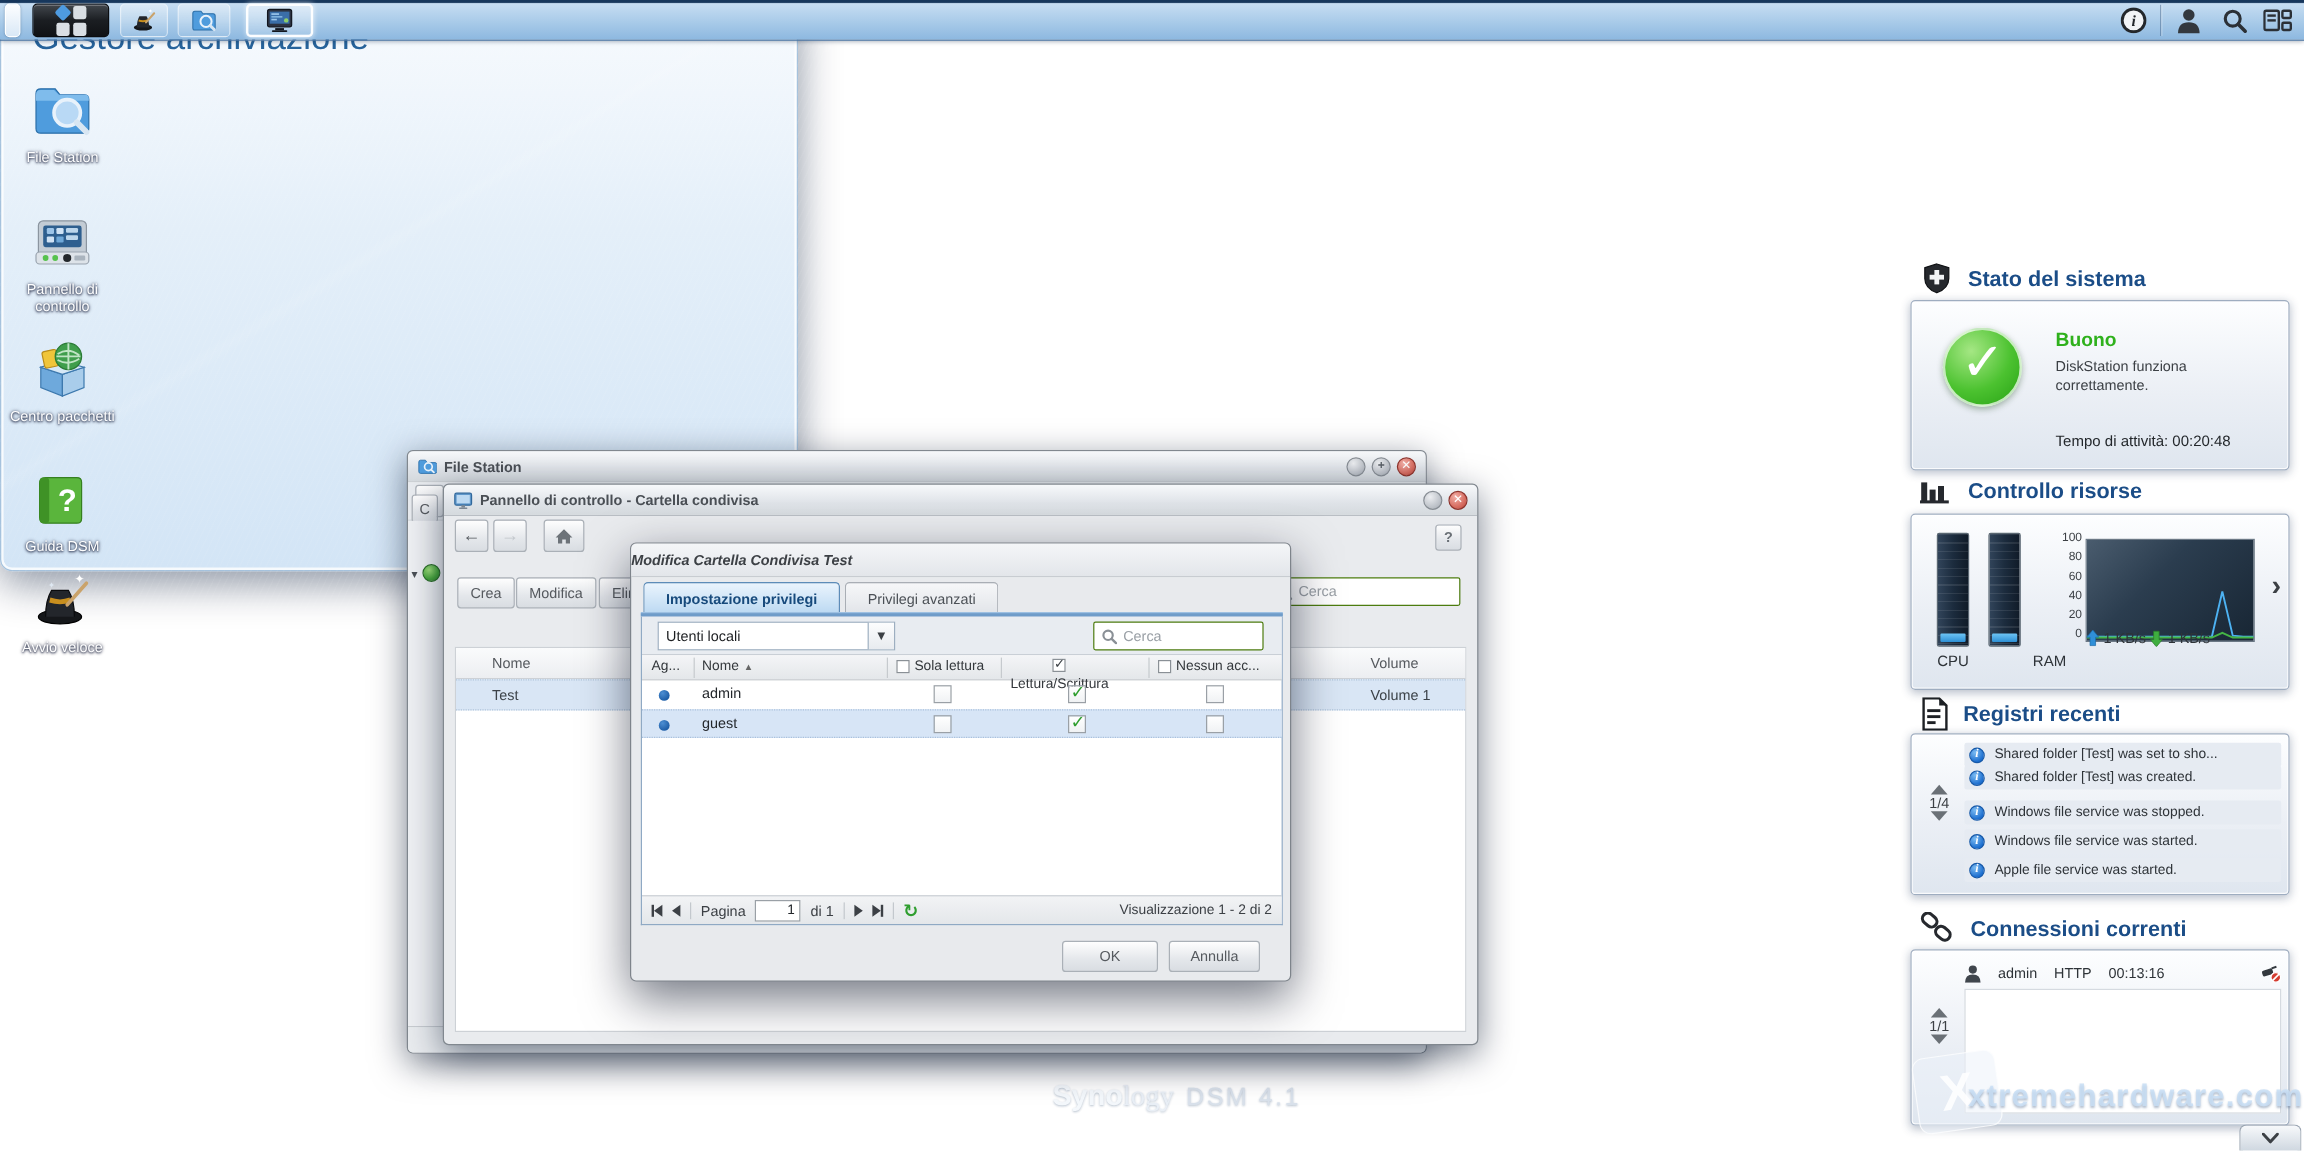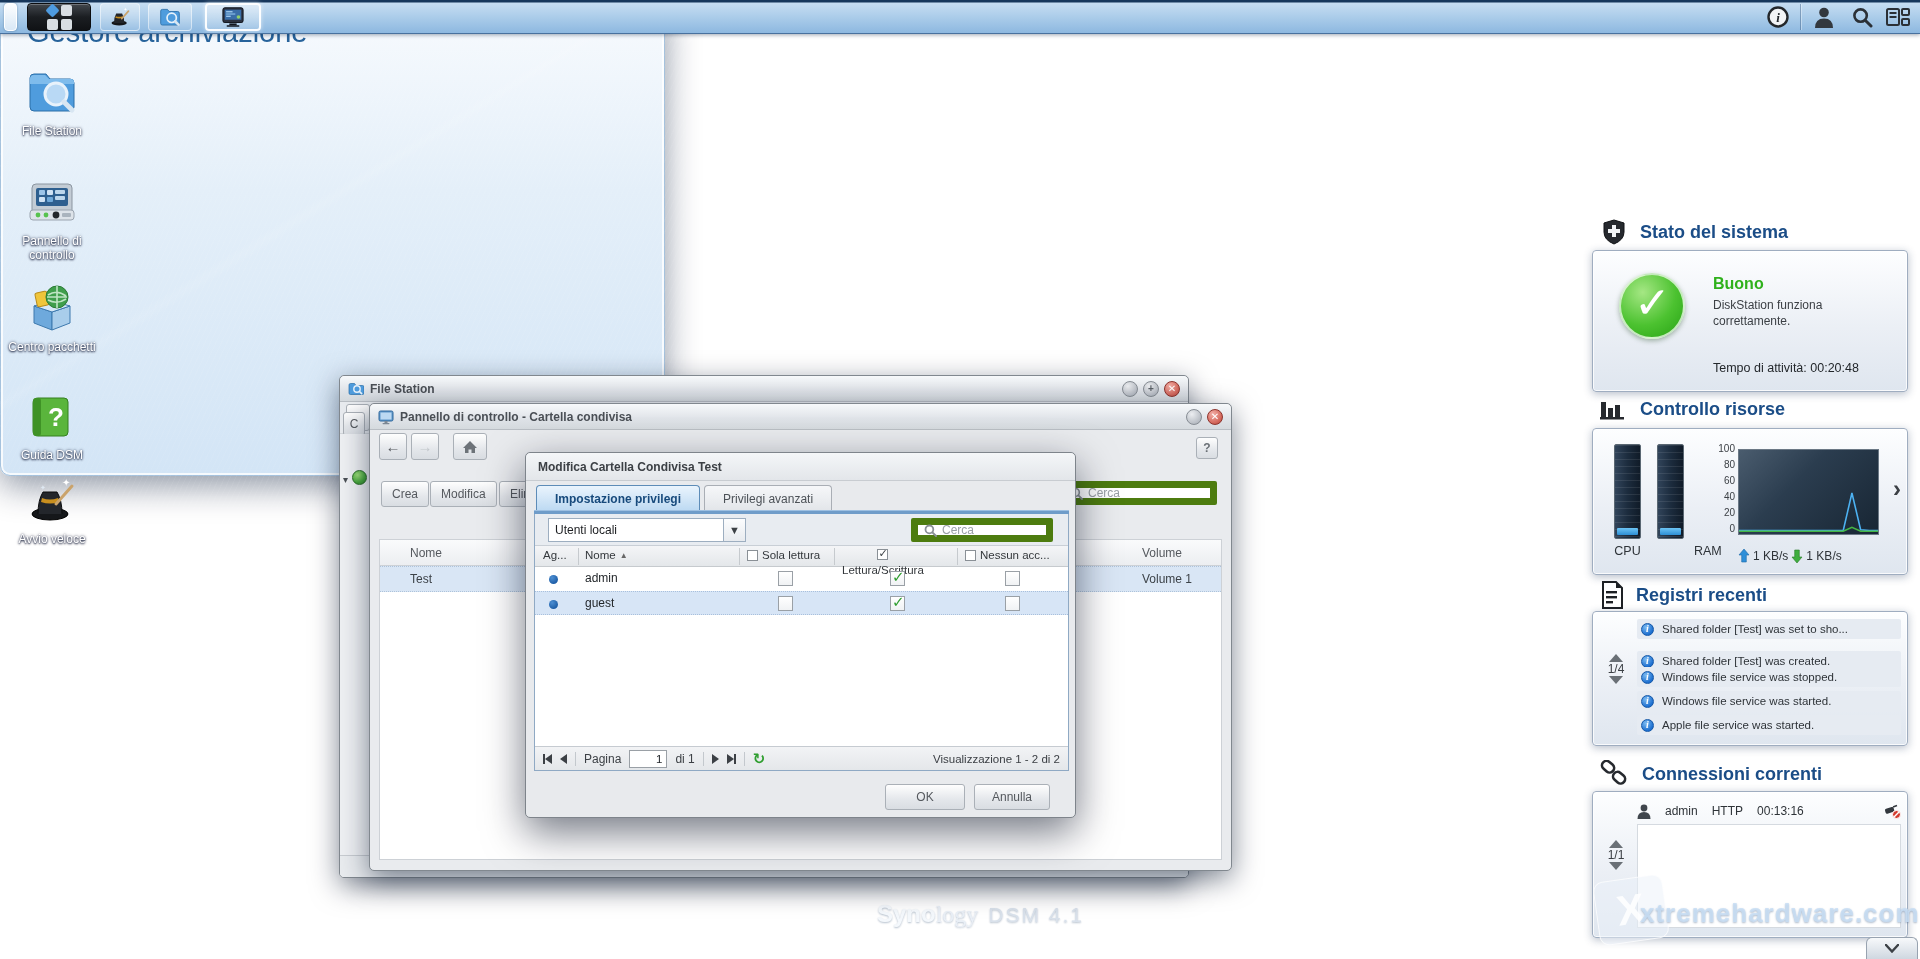--- a/index.html
+++ b/index.html
@@ -102,39 +102,39 @@
   #win-cp { left:369px; top:403px; width:863px; height:468px; z-index:30; background:#e9ebee; }
   #cp-help { position:absolute; right:13px; top:33px; width:22px; height:22px; padding:0; font-weight:bold; color:#6a7076; }
   .navbtn { position:absolute; top:29px; width:28px; height:27px; padding:0; font-size:15px; font-weight:bold; }
   #cp-back { left:9px; }
   #cp-fwd { left:41px; color:#c3c7cc; }
   #cp-home { left:83px; width:34px; }
   #cp-toolbar-row { position:absolute; left:0; top:74px; right:0; height:36px; }
   #cp-crea { position:absolute; left:11px; top:3px; }
   #cp-modifica { position:absolute; left:60px; top:3px; }
   #cp-elimina { position:absolute; left:129px; top:3px; }
-  .searchbox { display:flex; align-items:center; background:#fff; border:7px solid #4d7c0f; border-radius:2px; height:24px; padding:0 6px; gap:5px; }
+  .searchbox { display:flex; align-items:center; background:#fff; border:1px solid #4d7c0f; border-radius:2px; height:24px; padding:0 6px; gap:5px; }
   .searchbox .ph { color:#9aa0a6; }
   #cp-search { position:absolute; right:14px; top:3px; width:160px; }
   #cp-table { position:absolute; left:9px; top:135px; right:9px; bottom:10px; background:#fff; border:1px solid #cdd1d6; }
   #cp-thead { position:absolute; left:0; top:0; right:0; height:26px;
     background:linear-gradient(180deg,#fafbfc,#eceef1); border-bottom:1px solid #cdd1d6; color:#55595e; }
   #cp-thead .c1 { position:absolute; left:30px; top:6px; }
   #cp-thead .c2 { position:absolute; left:762px; top:6px; }
   #cp-row { position:absolute; left:0; top:26px; right:0; height:26px; background:#d9e6f5;
     border-top:1px dotted #aec3da; border-bottom:1px dotted #aec3da; color:#3c4248; cursor:pointer; }
   #cp-row .c1 { position:absolute; left:30px; top:5px; }
   #cp-row .c2 { position:absolute; left:762px; top:5px; }
 
   
   #dlg { left:525px; top:452px; width:551px; height:366px; z-index:40; background:#e8eaed; border-color:#7e848b;
     box-shadow:0 14px 40px rgba(0,10,30,.55); border-radius:5px; }
   #dlg-title { position:absolute; left:0; top:0; right:0; height:28px; border-radius:5px 5px 0 0;
     background:linear-gradient(180deg,#f4f6f8,#e3e6ea); border-bottom:1px solid #c8ccd1;
-    display:flex; align-items:center; padding-left:12px; font-weight:bold; color:#3c4045; }
+    display:flex; align-items:center; font-weight:bold; color:#3c4045;font-style:italic; }
   .tabs { position:absolute; left:10px; top:32px; height:26px; display:flex; gap:4px; }
   .tab { height:26px; padding:0 18px; display:flex; align-items:center; border-radius:4px 4px 0 0; cursor:pointer; }
   .tab.active { background:linear-gradient(180deg,#eaf4fd,#bcd9f2); border:1px solid #5d8cb8; border-bottom:none;
     font-weight:bold; color:#174a7c; }
   .tab.idle { background:linear-gradient(180deg,#f6f7f9,#e2e5e9); border:1px solid #a9aeb5; border-bottom:none; color:#4c5157; }
   #dlg-tabbar { position:absolute; left:8px; top:58px; width:535px; height:3px; background:#6f9cc9; box-shadow:0 -1px 0 #9dc0e2; }
   #dlg-panel { position:absolute; left:8px; top:61px; width:535px; height:257px; background:#fff; border:1px solid #8fa9c4; border-top:none; }
   #dlg-controls { position:absolute; left:0; top:0; right:0; height:32px; background:#e8ecf1; border-bottom:1px solid #c9cfd6; }
   #dlg-combo { position:absolute; left:13px; top:4px; width:198px; height:24px; background:#fff; border:1px solid #9daec0; display:flex; cursor:pointer; }
   #dlg-combo .val { flex:1; padding:4px 6px; color:#1c1e21; }
@@ -187,21 +187,21 @@
   #st-uptime { position:absolute; left:120px; top:110px; color:#23272b; font-size:12.5px; }
 
   .gauge { position:absolute; top:15px; width:27px; height:95px; border-radius:2px;
     background:repeating-linear-gradient(180deg, rgba(255,255,255,.09) 0 1px, rgba(0,0,0,0) 1px 7px),
       linear-gradient(90deg,#31445a 0%,#1c2c3e 50%,#101b28 100%); border:1px solid #5a6772; }
   .gauge .fill { position:absolute; left:2px; right:2px; bottom:3px; height:7px; background:linear-gradient(180deg,#6cc4f5,#2d8fd4); border-radius:1px; }
   .gauge-lbl { position:absolute; top:115px; width:27px; text-align:center; color:#2e3338; font-size:12.5px; }
   #rm-chart { position:absolute; left:145px; top:20px; width:141px; height:86px;
     background:linear-gradient(135deg,#4a5c6e 0%,#2b3d4f 40%,#182634 100%); border:1px solid #6b7885; }
   .ytick { position:absolute; left:110px; width:32px; text-align:right; font-size:10px; color:#3c4045; }
-  #rm-net { position:absolute; left:145px; top:120px; display:flex; align-items:center; gap:3px; font-size:12px; color:#2e3338; }
+  #rm-net { position:absolute; left:145px; top:96px; display:flex; align-items:center; gap:3px; font-size:12px; color:#2e3338; }
   #rm-chevron { position:absolute; right:6px; top:46px; font-size:24px; color:#3c4045; cursor:pointer; font-weight:bold; }
 
   .pager-col { position:absolute; left:8px; width:30px; text-align:center; }
   .caret { width:0; height:0; margin:0 auto; cursor:pointer; }
   .caret.up { border-left:7px solid transparent; border-right:7px solid transparent; border-bottom:8px solid #6a7076; }
   .caret.dn { border-left:7px solid transparent; border-right:7px solid transparent; border-top:8px solid #6a7076; }
   .pnum { margin:8px 0; color:#3c4045; }
 
   .logrow { position:absolute; left:44px; width:264px; height:20px; background:#e6ebf2; border-radius:2px;
     display:flex; align-items:center; gap:8px; padding:0 4px; }
@@ -571,21 +571,21 @@
   <div class="wbox" style="top:611px; height:135px;">
     <div class="pager-col" style="top:28px;">
       <span class="caret up"></span>
       <div class="pnum">1/4</div>
       <span class="caret dn"></span>
     </div>
     <div class="logrow" style="top:7px;">
         <span class="info-i"></span>
         <span class="txt">Shared folder [Test] was set to sho...</span>
       </div>
-    <div class="logrow" style="top:39px;">
+    <div class="logrow" style="top:26px;">
         <span class="info-i"></span>
         <span class="txt">Shared folder [Test] was created.</span>
       </div>
     <div class="logrow" style="top:55px;">
         <span class="info-i"></span>
         <span class="txt">Windows file service was stopped.</span>
       </div>
     <div class="logrow" style="top:79px;">
         <span class="info-i"></span>
         <span class="txt">Windows file service was started.</span>

